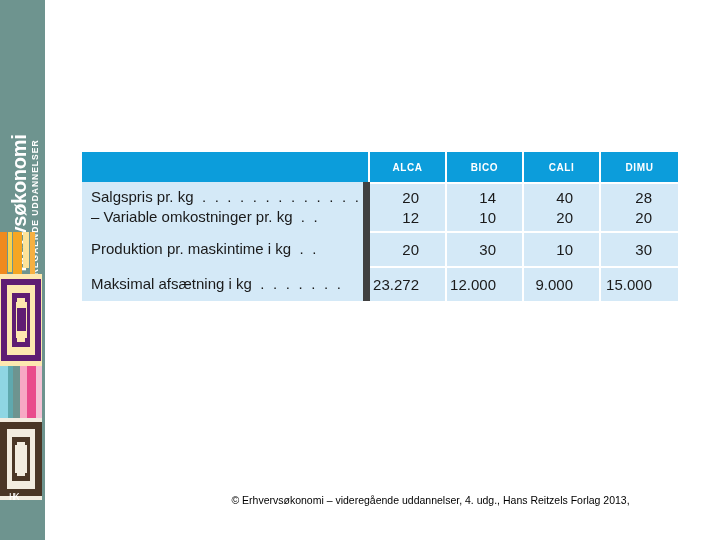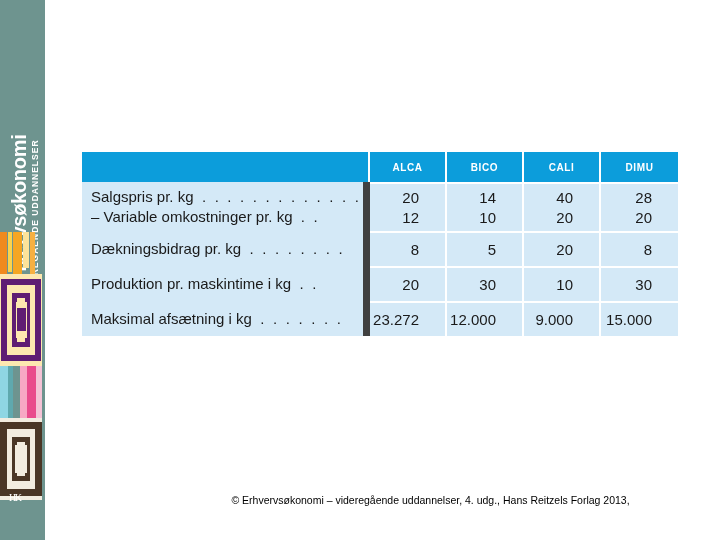--- a/index.html
+++ b/index.html
@@ -113,21 +113,21 @@
   .rb2 { left: 8px;  top: 13px; width: 26px; height: 56px; border-width: 5px; border-color: #f2ece0; }
   .rb3 { left: 12px; top: 19px; width: 18px; height: 44px; border-width: 5px; border-color: #4a3626; }
   .rb4 { left: 15px; top: 27px; width: 12px; height: 28px; background: #f2ece0; border-width: 0; }
 
   
   #hk-logo {
     position: absolute;
     left: 9px;
     top: 492px;
     color: #ffffff;
-    font-family: Liberation Serif, serif;
+    font-family: Liberation Mono, monospace;
     font-size: 10px;
     letter-spacing: -1.5px;
     font-weight: normal;
   }
 
   
   #figure-block {
     position: absolute;
     left: 82px;
     top: 152px;
@@ -295,29 +295,20 @@
         <td class="num">
           <span class="num-line">40</span>
           <span class="num-line">20</span>
         </td>
         <td class="num">
           <span class="num-line">28</span>
           <span class="num-line">20</span>
         </td>
       </tr>
 
-      <tr class="r-single">
-        <td class="label">
-          <span class="label-line"><span>Dækningsbidrag pr. kg</span>&nbsp;&nbsp;<span class="dots">. . . . . . . .</span></span>
-        </td>
-        <td class="num">8</td>
-        <td class="num">5</td>
-        <td class="num">20</td>
-        <td class="num">8</td>
-      </tr>
 
       <tr class="r-single">
         <td class="label">
           <span class="label-line"><span>Produktion pr. maskintime i kg</span>&nbsp;&nbsp;<span class="dots">. .</span></span>
         </td>
         <td class="num">20</td>
         <td class="num">30</td>
         <td class="num">10</td>
         <td class="num">30</td>
       </tr>

